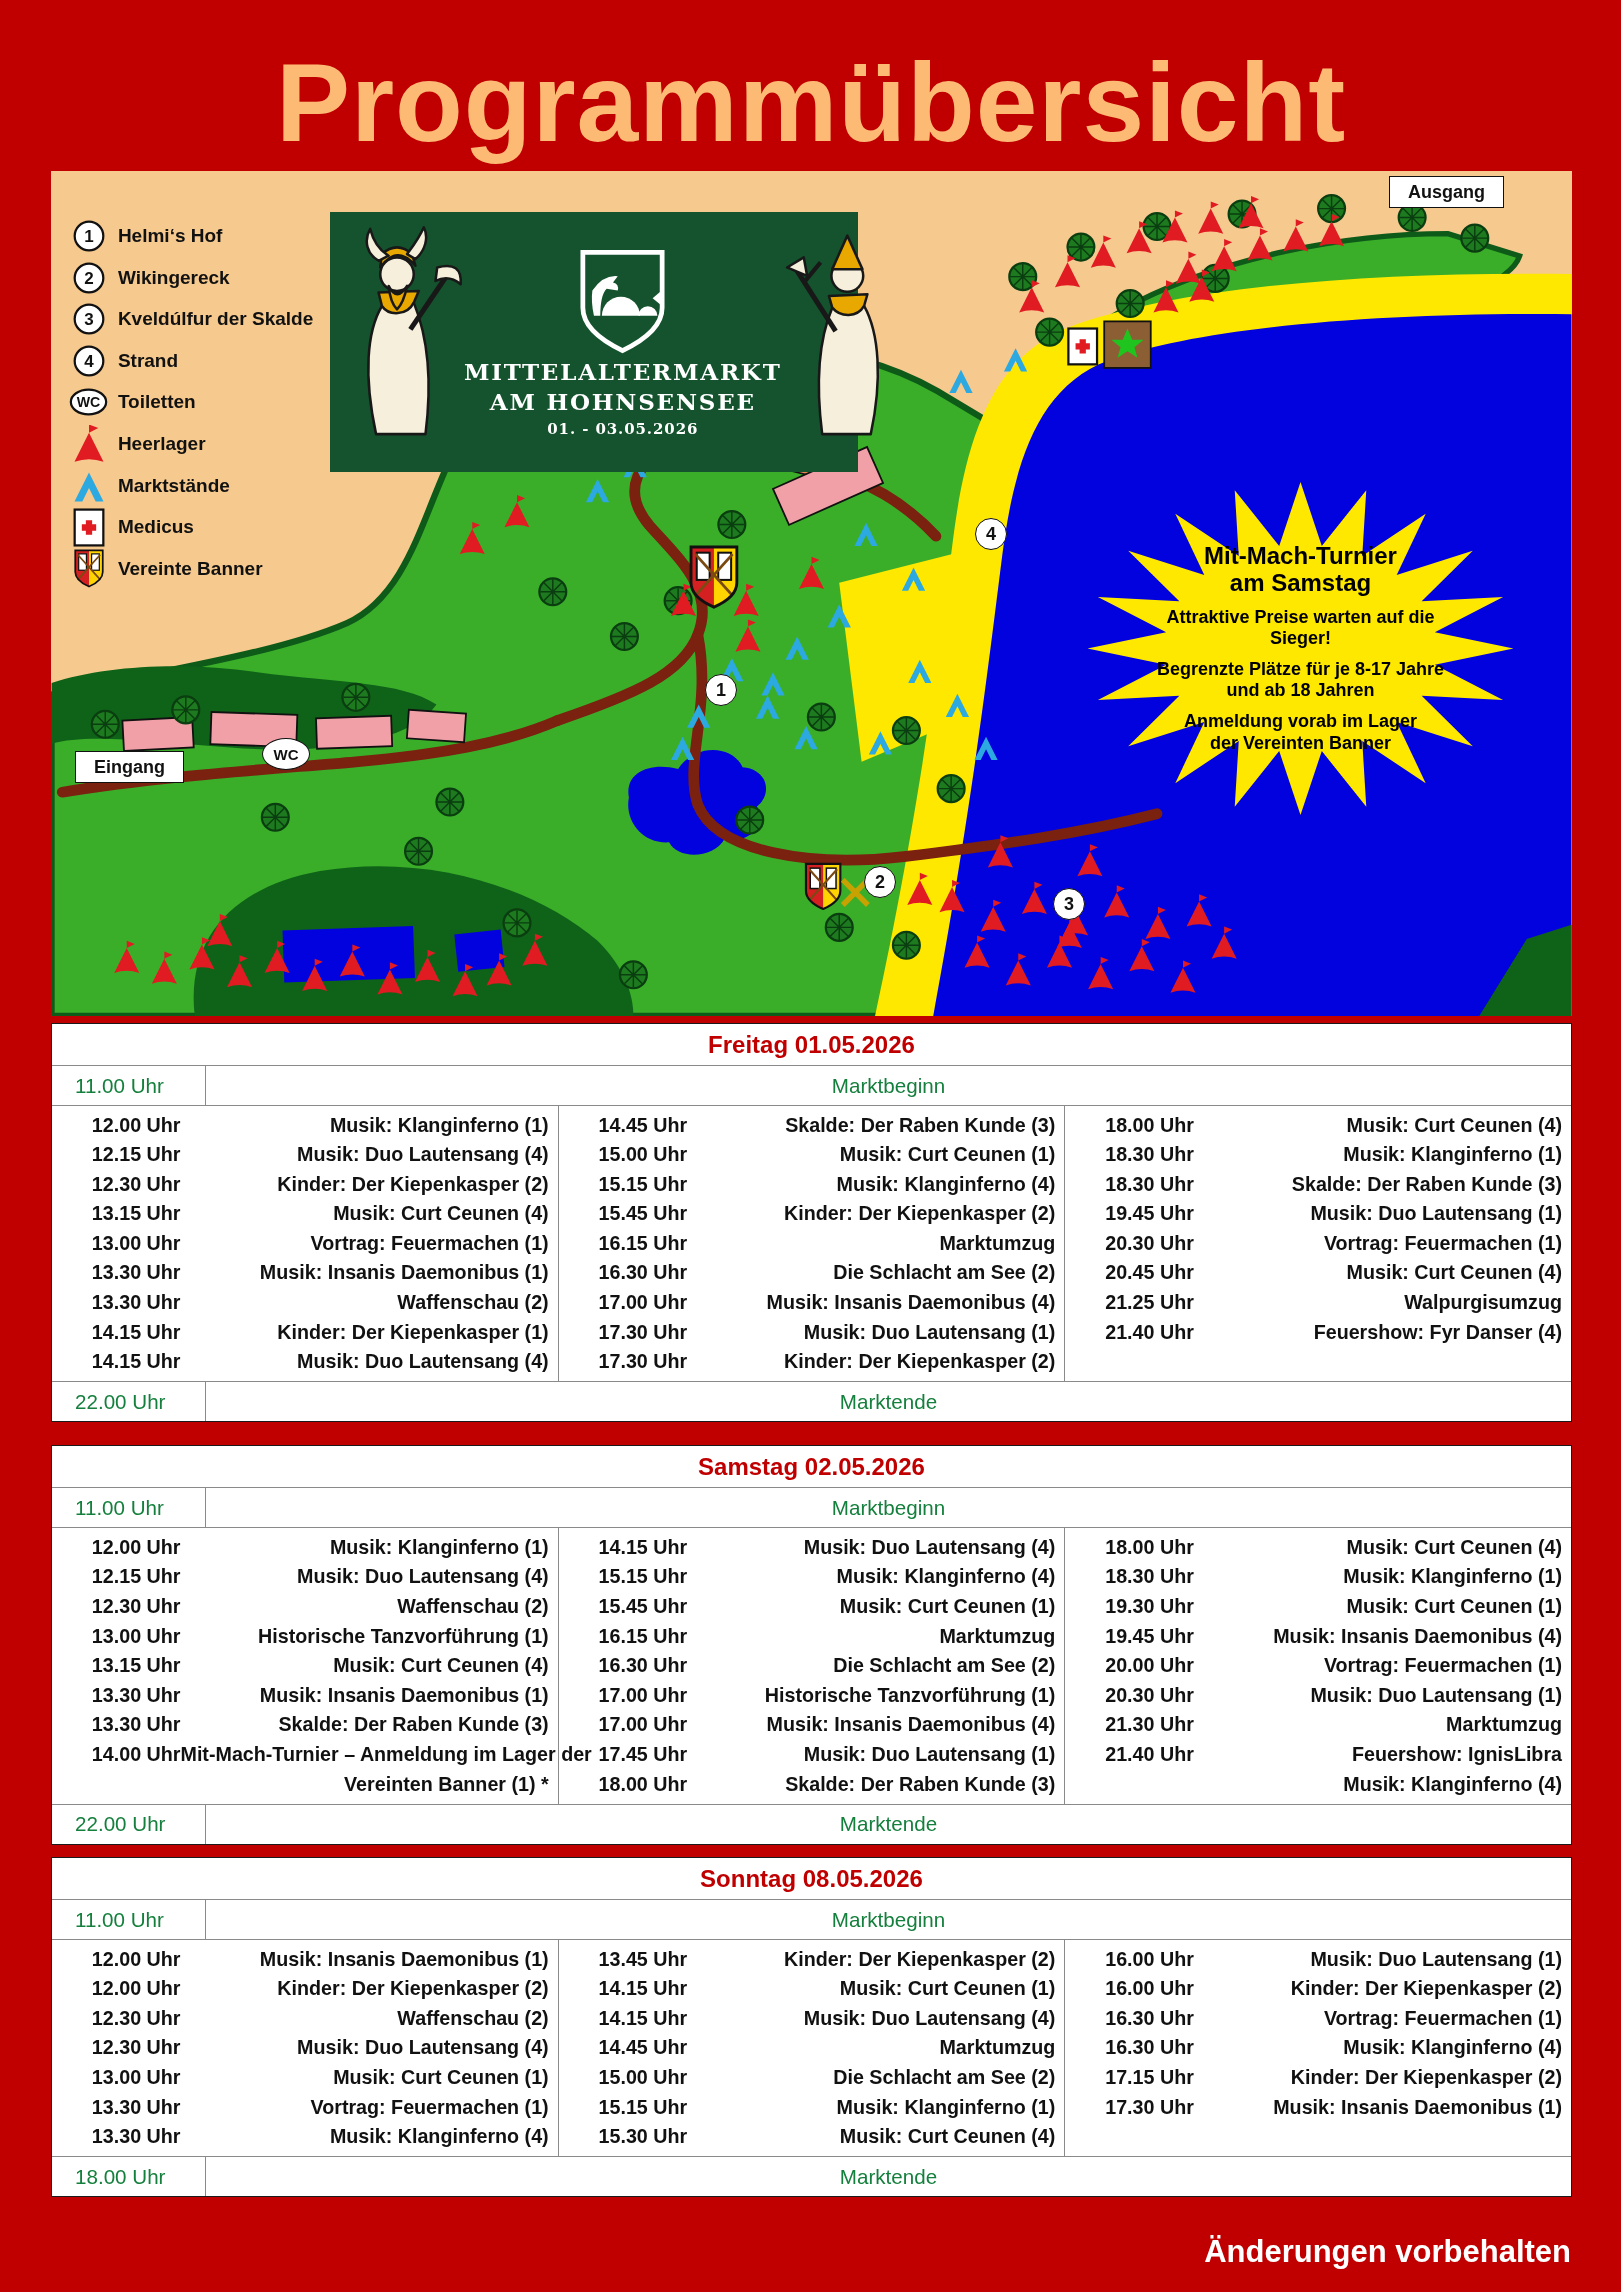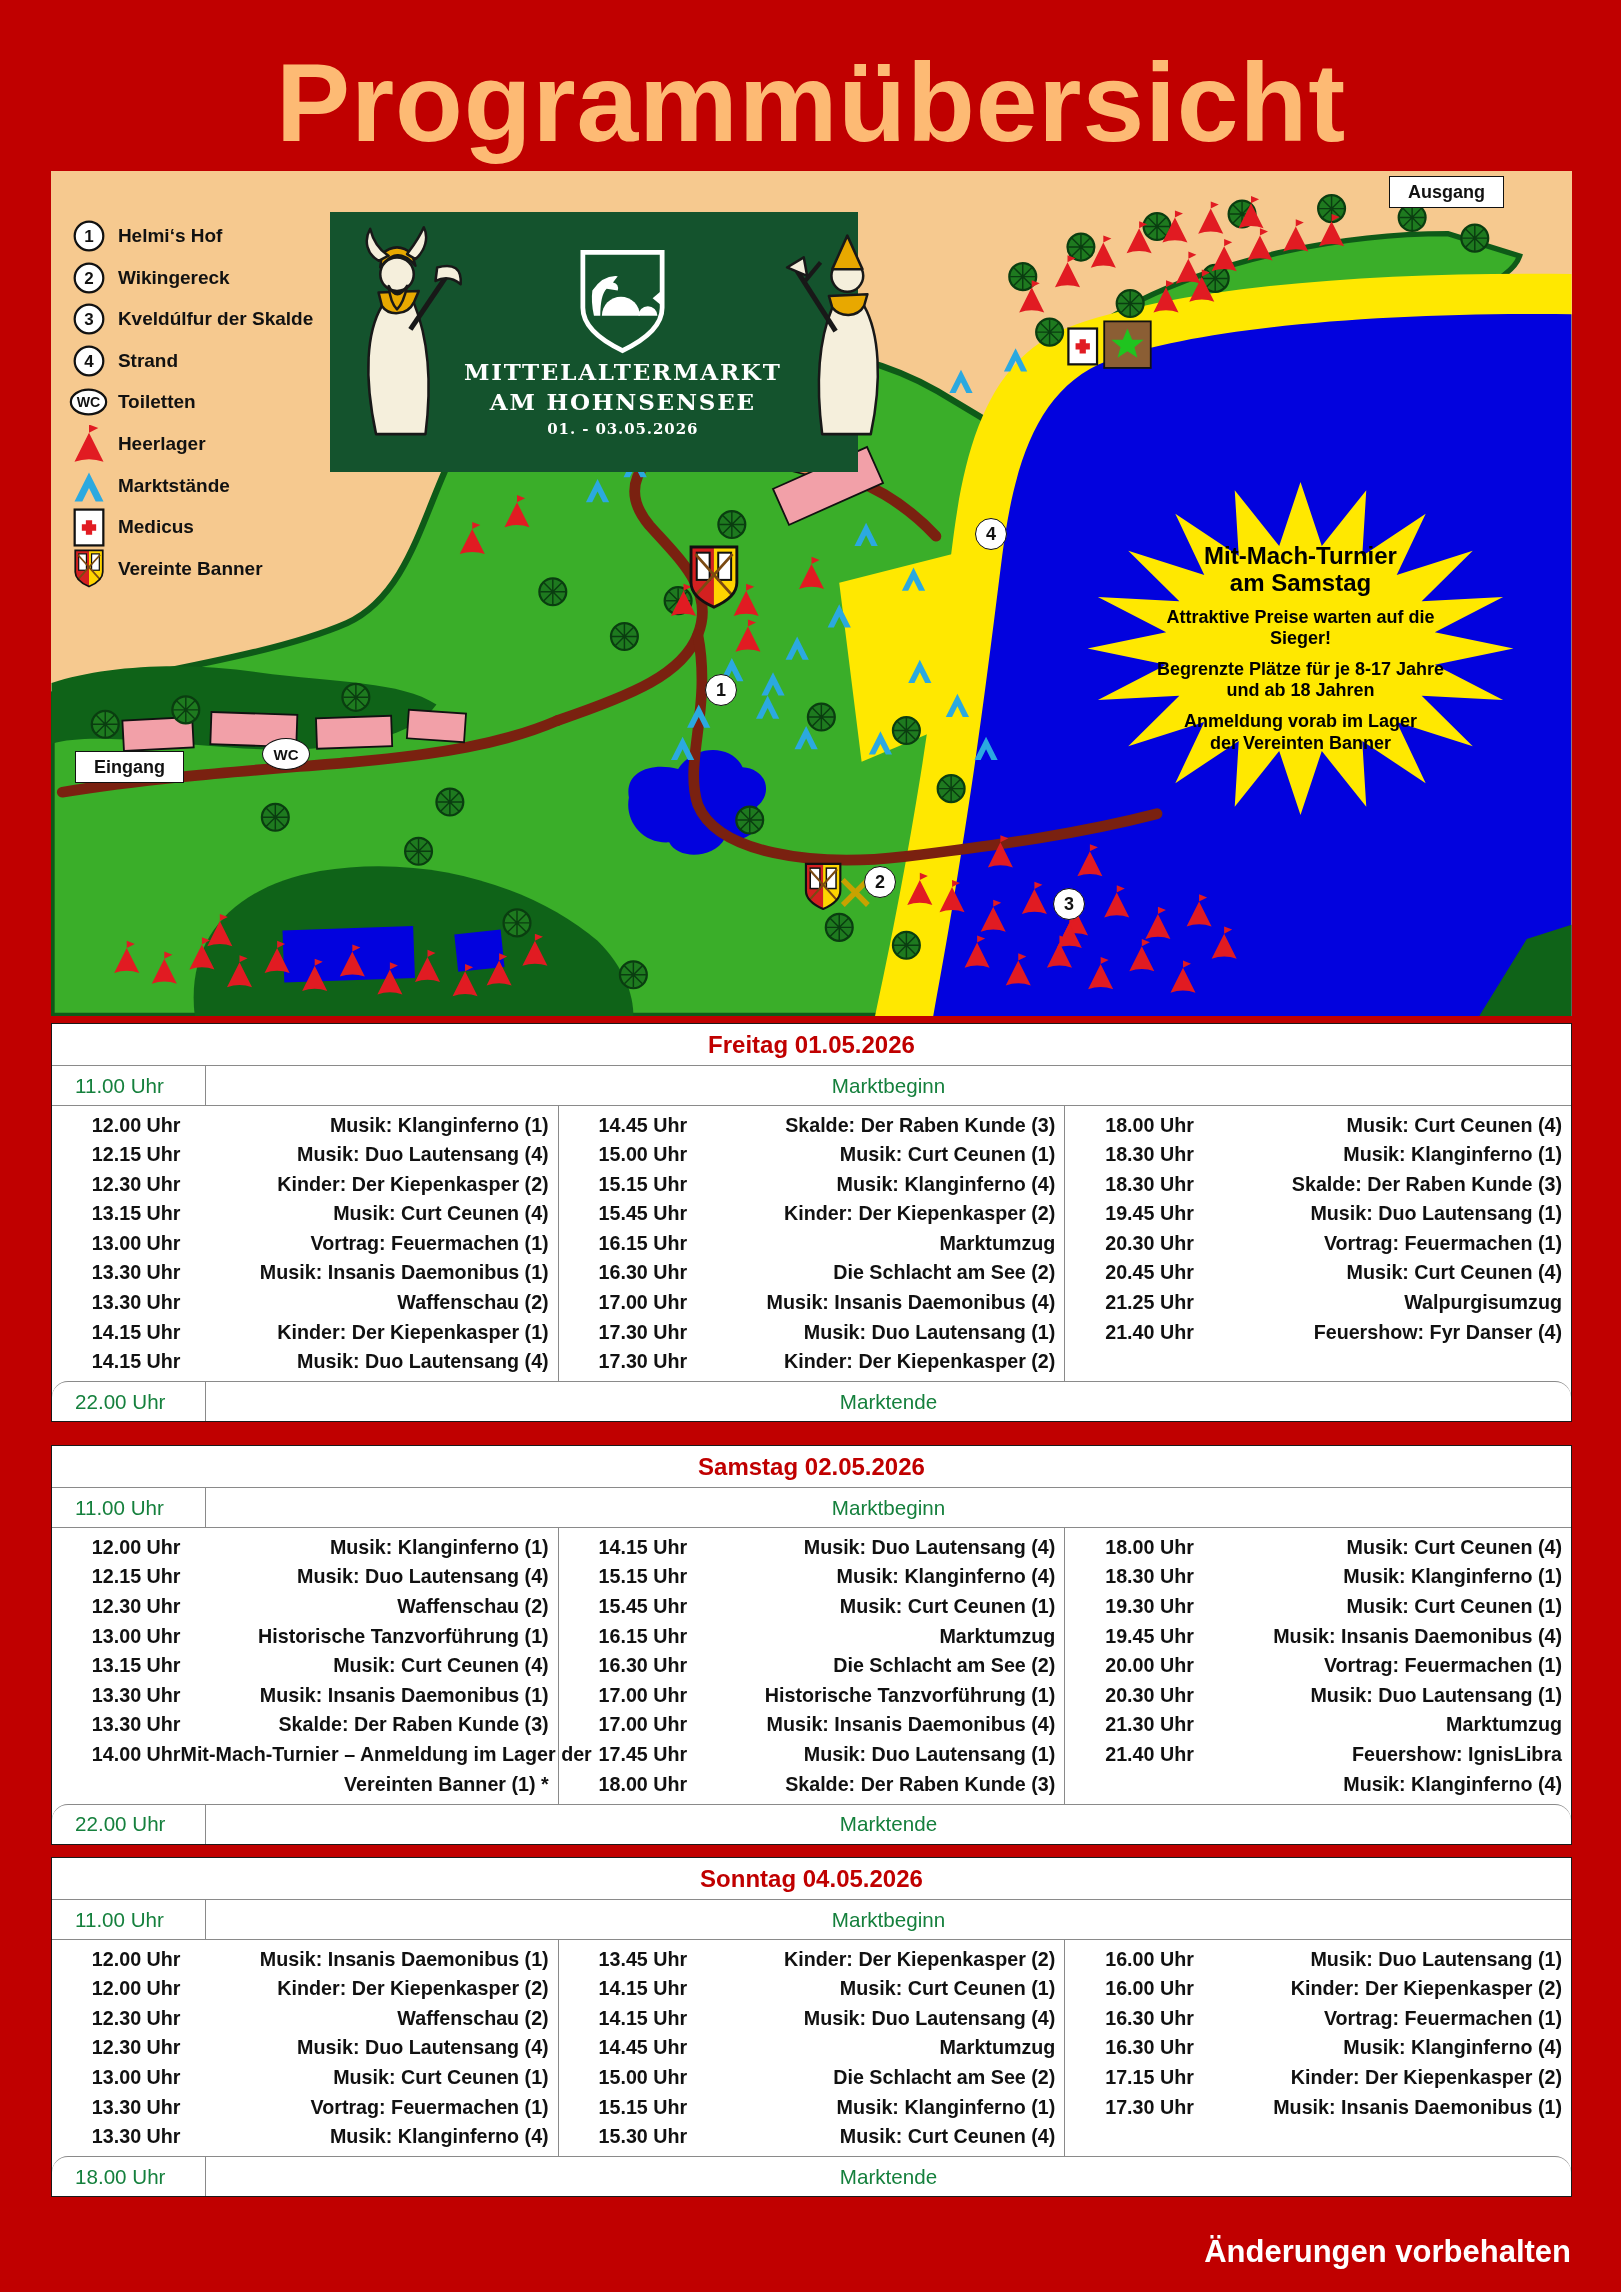--- a/index.html
+++ b/index.html
@@ -48,21 +48,21 @@
     background:#fff;border:1.8px solid #111;border-radius:50%;color:#111;
     font-size:18px;font-weight:700;display:flex;align-items:center;justify-content:center;box-sizing:border-box;
   }
   
   #tables{position:absolute;left:51px;top:1023px;width:1521px;text-align:right;}
   .day{background:#fff;border:1.8px solid #1a1a1a;margin-bottom:23px;}
   .day:nth-child(2){margin-bottom:12.5px;}
   .day-title{height:41px;display:flex;align-items:center;justify-content:center;
     color:#C00000;font-size:24px;font-weight:700;border-bottom:0.9px solid #8a8a8a;}
   .edge{display:flex;height:39px;font-weight:400;font-size:20.6px;color:#15803d;border-bottom:0.9px solid #8a8a8a;}
-  .edge.bottom{border-bottom:none;border-top:0.9px solid #8a8a8a;border-radius:16px;}
+  .edge.bottom{border-bottom:none;border-top:0.9px solid #8a8a8a;}
   .edge-time{flex:0 0 154px;display:flex;align-items:center;padding-left:23px;border-right:0.9px solid #8a8a8a;box-sizing:border-box;}
   .edge-label{flex:1;display:flex;align-items:center;justify-content:center;}
   .day-body{display:flex;}
   .day-col{flex:1;padding:4.5px 0;border-right:0.9px solid #8a8a8a;min-width:0;}
   .day-col:last-child{border-right:none;}
   .ev{display:flex;line-height:29.6px;font-size:19.7px;font-weight:700;color:#111;padding-left:21.5px;padding-right:9px;}
   .ev-time{flex:0 0 107px;}
   .ev-text{flex:1;white-space:nowrap;overflow:visible;}
   .footnote{position:absolute;right:51px;top:2234px;color:#fff;font-size:31px;font-weight:700;}
 </style>
@@ -641,21 +641,21 @@
             <span class="ev-text">Musik: Klanginferno (4)</span>
           </div>
         </div>
       </div>
       <div class="edge bottom">
         <div class="edge-time">22.00 Uhr</div>
         <div class="edge-label">Marktende</div>
       </div>
     </section>
     <section class="day">
-      <div class="day-title">Sonntag 04.05.2026</div>
+      <div class="day-title">Sonntag 08.05.2026</div>
       <div class="edge">
         <div class="edge-time">11.00 Uhr</div>
         <div class="edge-label">Marktbeginn</div>
       </div>
       <div class="day-body">
         <div class="day-col">
           <div class="ev">
             <span class="ev-time">12.00 Uhr</span>
             <span class="ev-text">Musik: Insanis Daemonibus (1)</span>
           </div>

